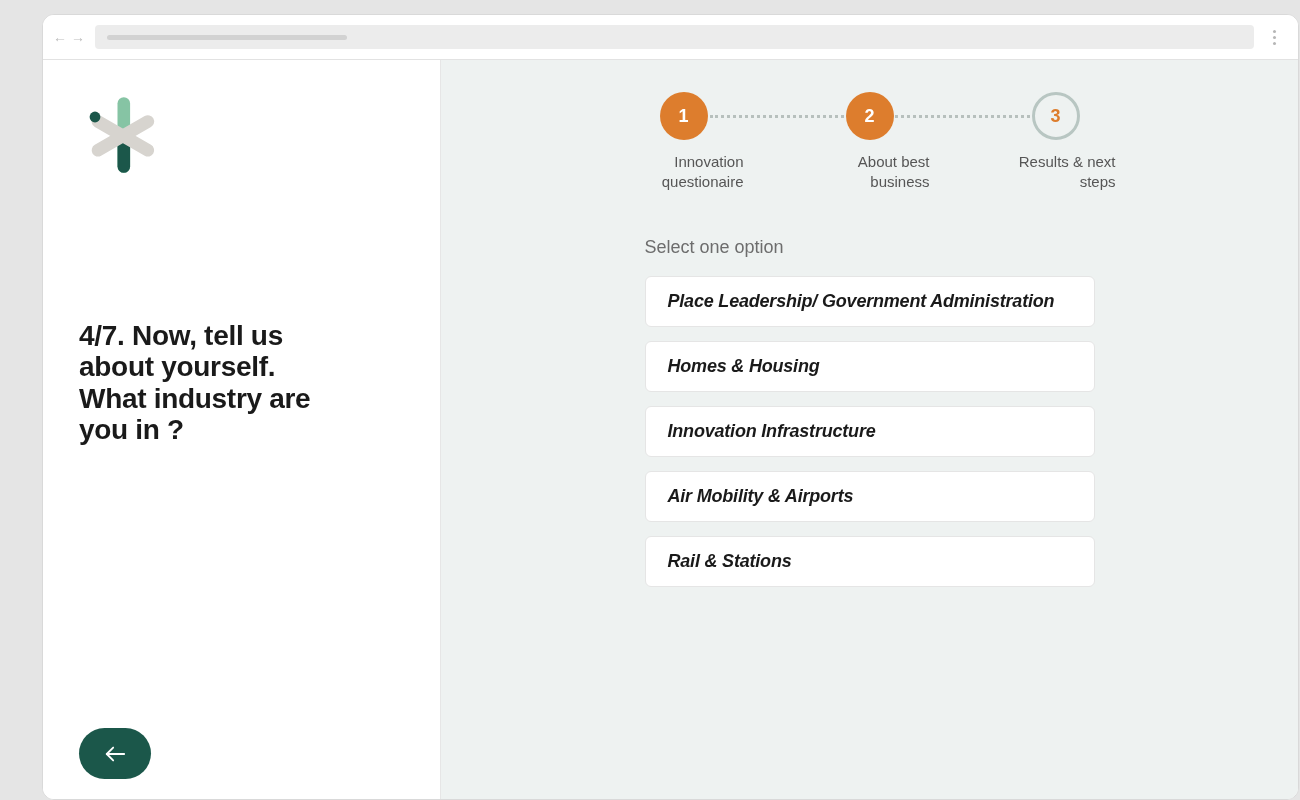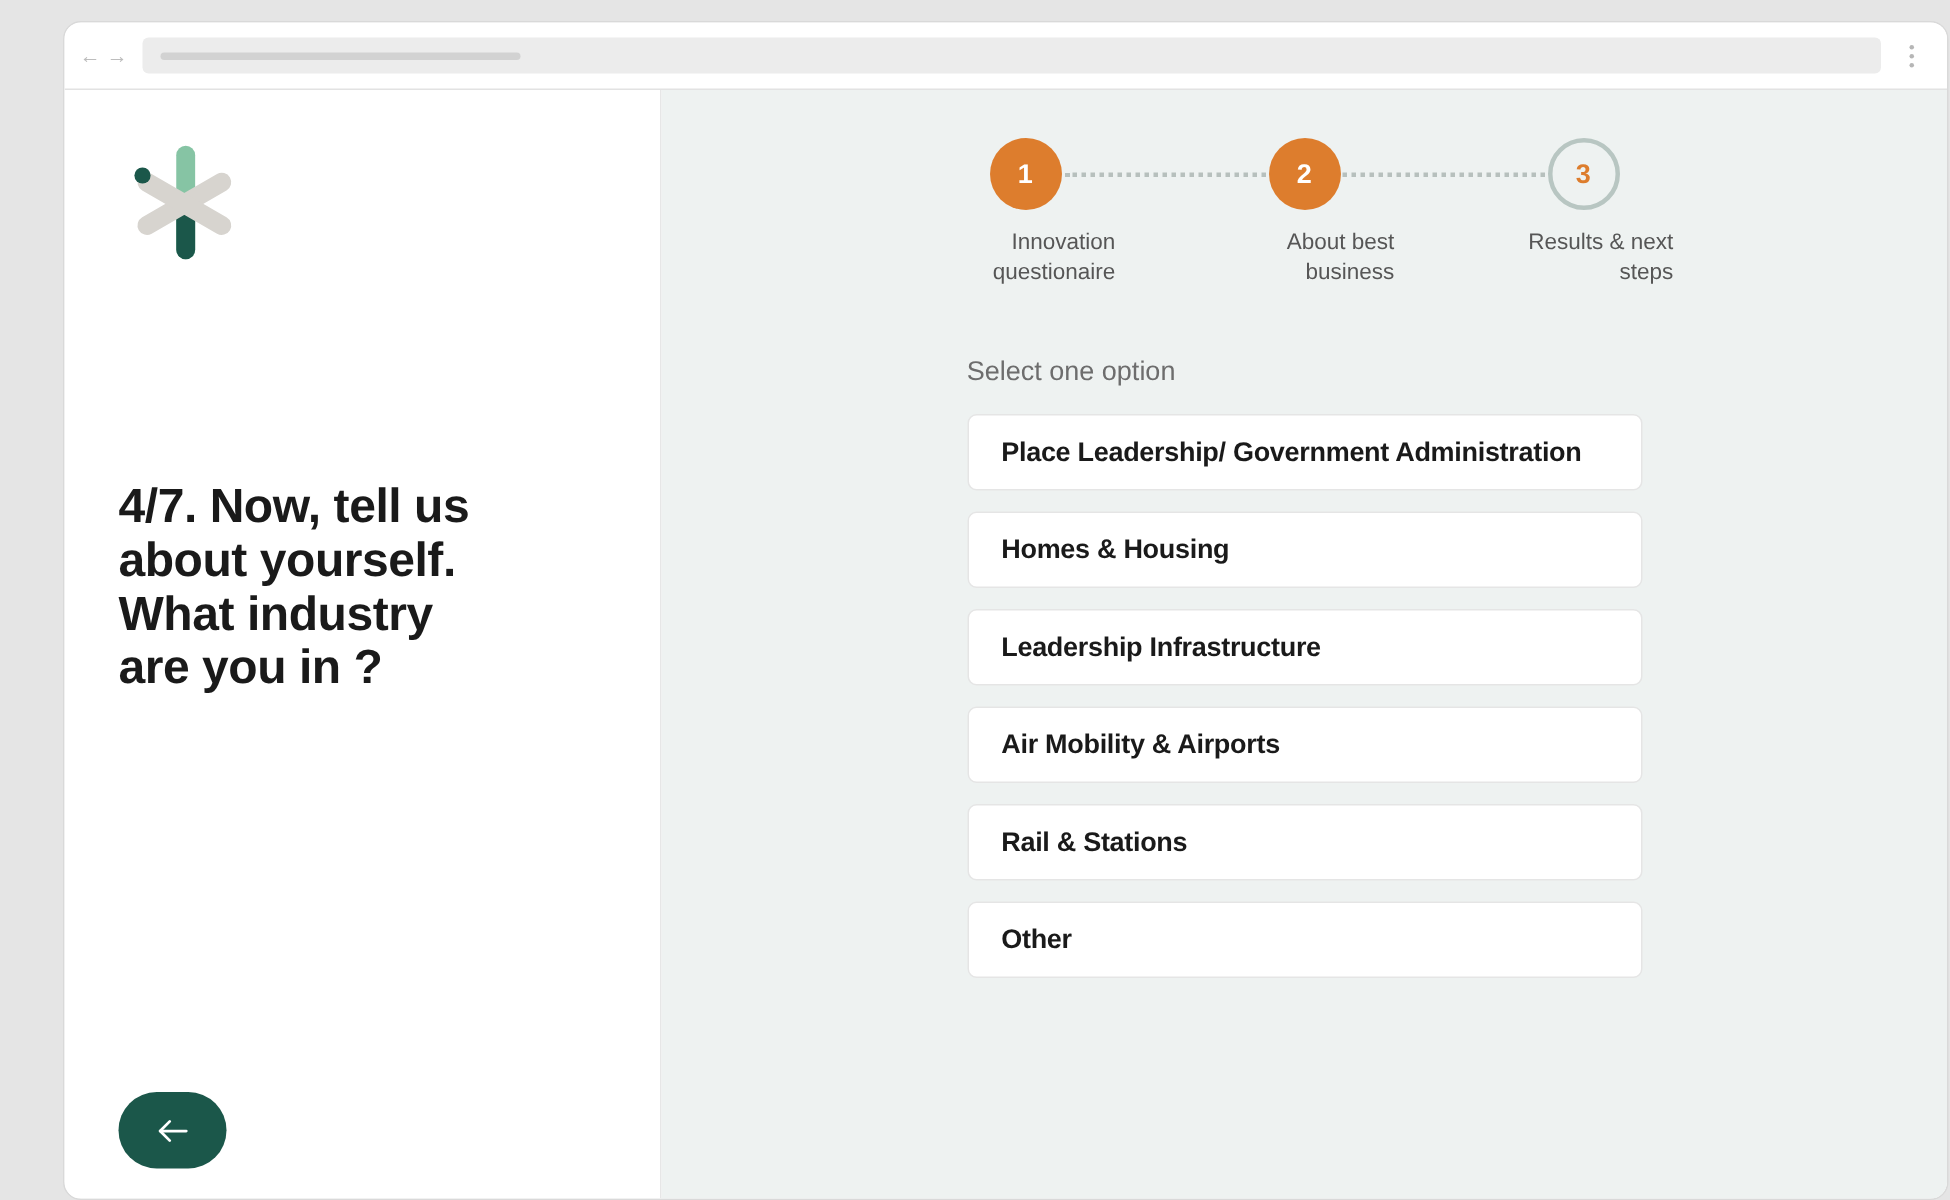--- a/index.html
+++ b/index.html
@@ -63,21 +63,21 @@
       border-right: 1px solid #e6e6e6;
       background: #fff;
       padding: 30px 36px 28px 36px;
       display: flex;
       flex-direction: column;
       position: relative;
     }
     .logo { width: 90px; height: 90px; margin-left: -2px; }
     .question-title {
       margin-top: 140px;
-      font-size: 32px;
+      font-size: 28px;
       font-weight: 700;
       color: #1a1a1a;
       line-height: 1.12;
       letter-spacing: -0.3px;
       max-width: 250px;
     }
     .question-sub {
       margin-top: 22px;
       color: #5b5b5b;
       font-size: 17px;
@@ -159,20 +159,21 @@
     .option {
       background: #fff;
       border: 1px solid #e5e5e5;
       border-radius: 6px;
       padding: 14px 22px;
       font-size: 18px;
       font-weight: 700;
       color: #1a1a1a;
       cursor: pointer;
       letter-spacing: -0.2px;
+      font-style: italic;
     }
   </style>
 </head>
 <body>
 
 <div class="stage">
   <div class="browser-frame">
     <div class="browser-topbar">
       <div class="nav-arrows">
         <span class="nav-arrow">←</span>
@@ -225,21 +226,20 @@
             <div class="circle">3</div>
             <div class="label">Results &amp; next steps</div>
           </div>
         </div>
 
         <div class="prompt">Select one option</div>
 
         <div class="options">
           <div class="option">Place Leadership/ Government Administration</div>
           <div class="option">Homes &amp; Housing</div>
-          <div class="option">Leadership Infrastructure</div>
+          <div class="option">Innovation Infrastructure</div>
           <div class="option">Air Mobility &amp; Airports</div>
           <div class="option">Rail &amp; Stations</div>
-          <div class="option">Other</div>
         </div>
       </div>
     </div>
   </div>
 </div>
 
 </body></html>

